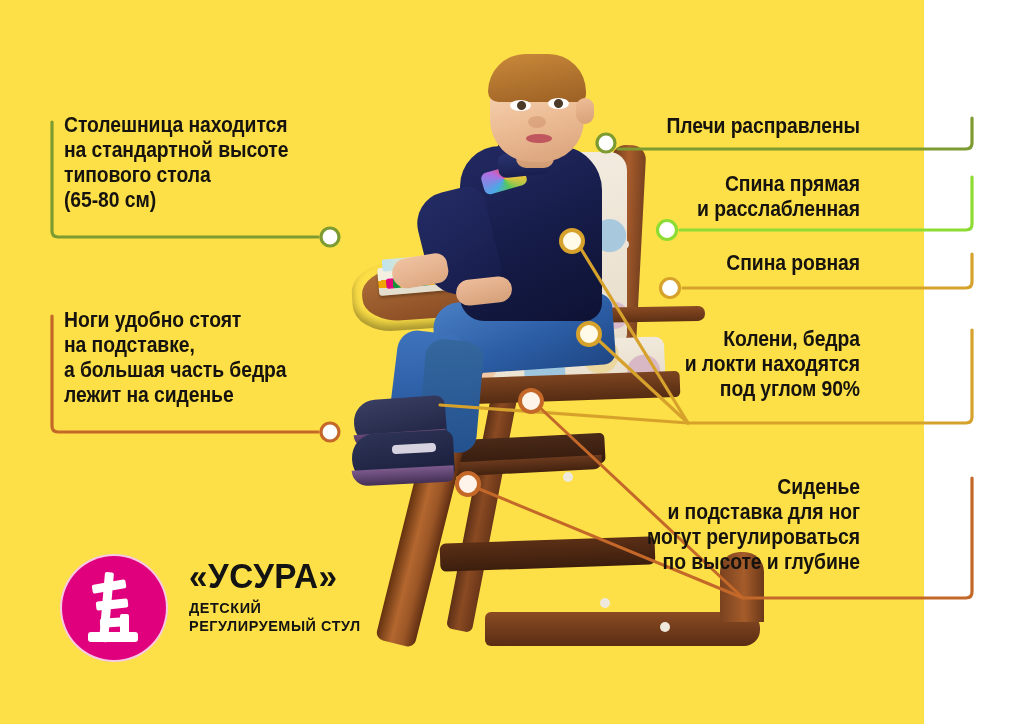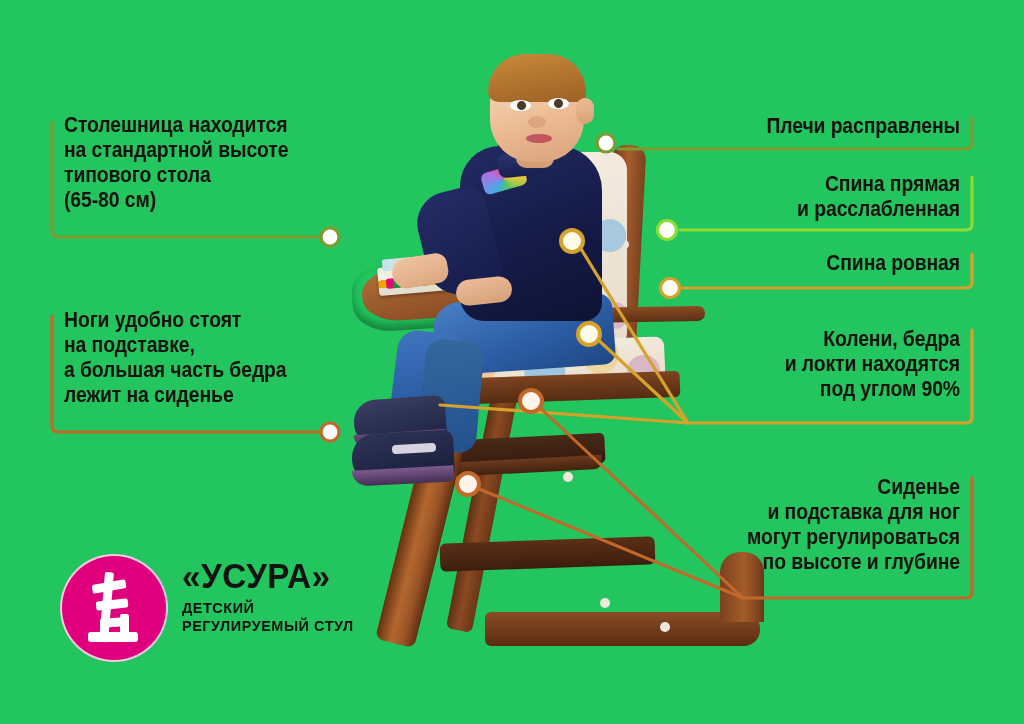--- a/index.html
+++ b/index.html
@@ -4,22 +4,22 @@
 <style>
   * { box-sizing: border-box; margin: 0; padding: 0; }
   html, body {
     width: 1024px; height: 724px;
     background: #ffffff;
     font-family: "Liberation Sans", "DejaVu Sans", sans-serif;
     overflow: hidden;
   }
   #stage {
     position: relative;
-    width: 1024px; height: 724px;
-    background: #22c55e;
+    width: 924px; height: 724px;
+    background: #fde047;
   }
 
   
   #connectors { position: absolute; inset: 0; width: 1024px; height: 724px; }
 
   
   .callout {
     position: absolute;
     font-weight: 700;
     color: #16130f;
@@ -34,21 +34,21 @@
 
   
   #logo { position: absolute; left: 62px; top: 552px; width: 300px; height: 112px; }
   #logo-disc {
     position: absolute; left: 0; top: 4px;
     width: 104px; height: 104px; border-radius: 50%;
     background: #e0007d;
     box-shadow: 0 0 0 2px #f7c9e2;
   }
   #logo-glyph { position: absolute; left: 14px; top: 18px; }
-  #logo-text { position: absolute; left: 120px; top: 6px; width: 200px; }
+  #logo-text { position: absolute; left: 127px; top: 6px; width: 200px; }
   #logo-title {
     font-size: 35px; font-weight: 700; color: #131313;
     letter-spacing: 0.5px; line-height: 1;
     font-family: "Liberation Sans Narrow", "Liberation Sans", "DejaVu Sans", sans-serif;
     transform: scaleX(0.95); transform-origin: left center;
   }
   .logo-sub {
     font-size: 15.5px; font-weight: 700; color: #131313;
     letter-spacing: 0.6px; line-height: 1.16;
     font-family: "Liberation Sans Narrow", "Liberation Sans", "DejaVu Sans", sans-serif;

